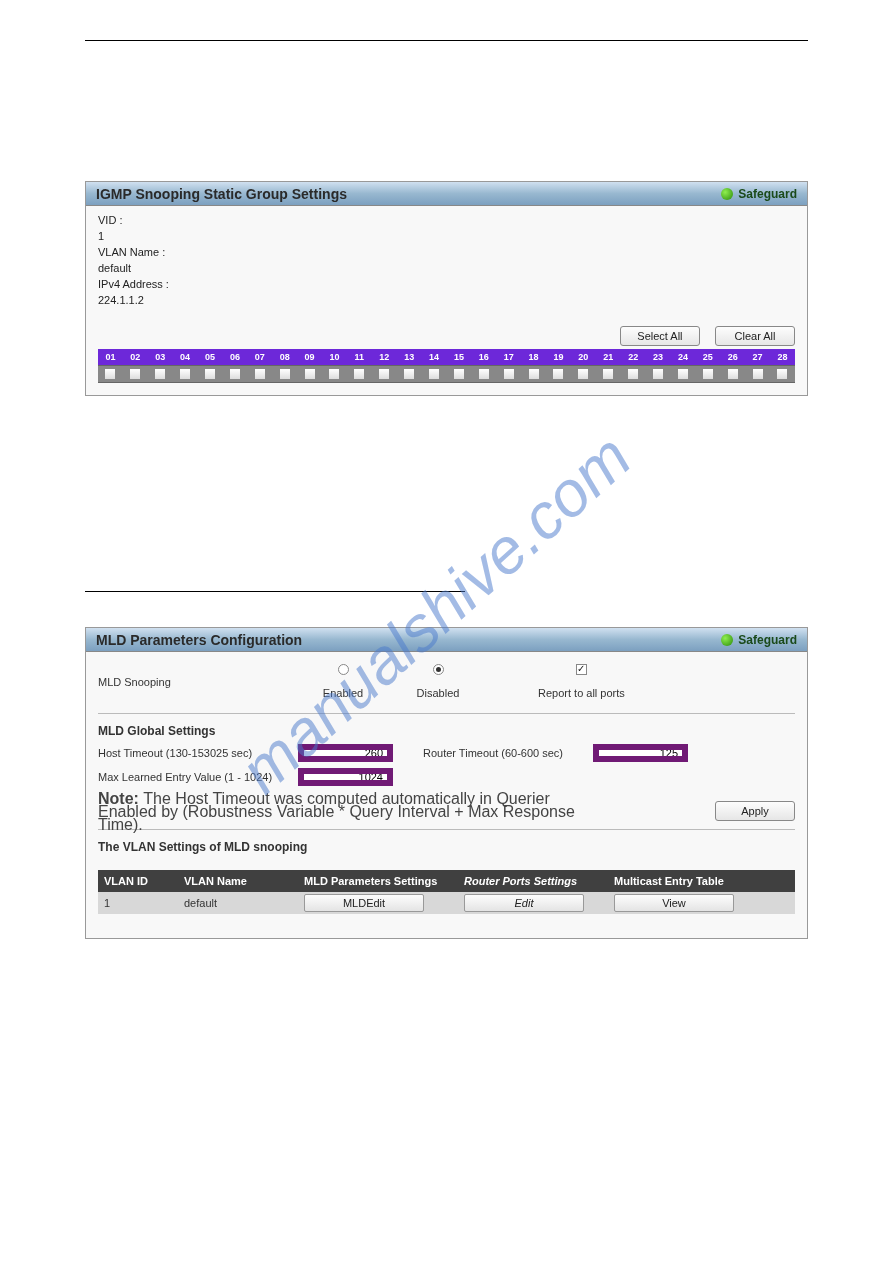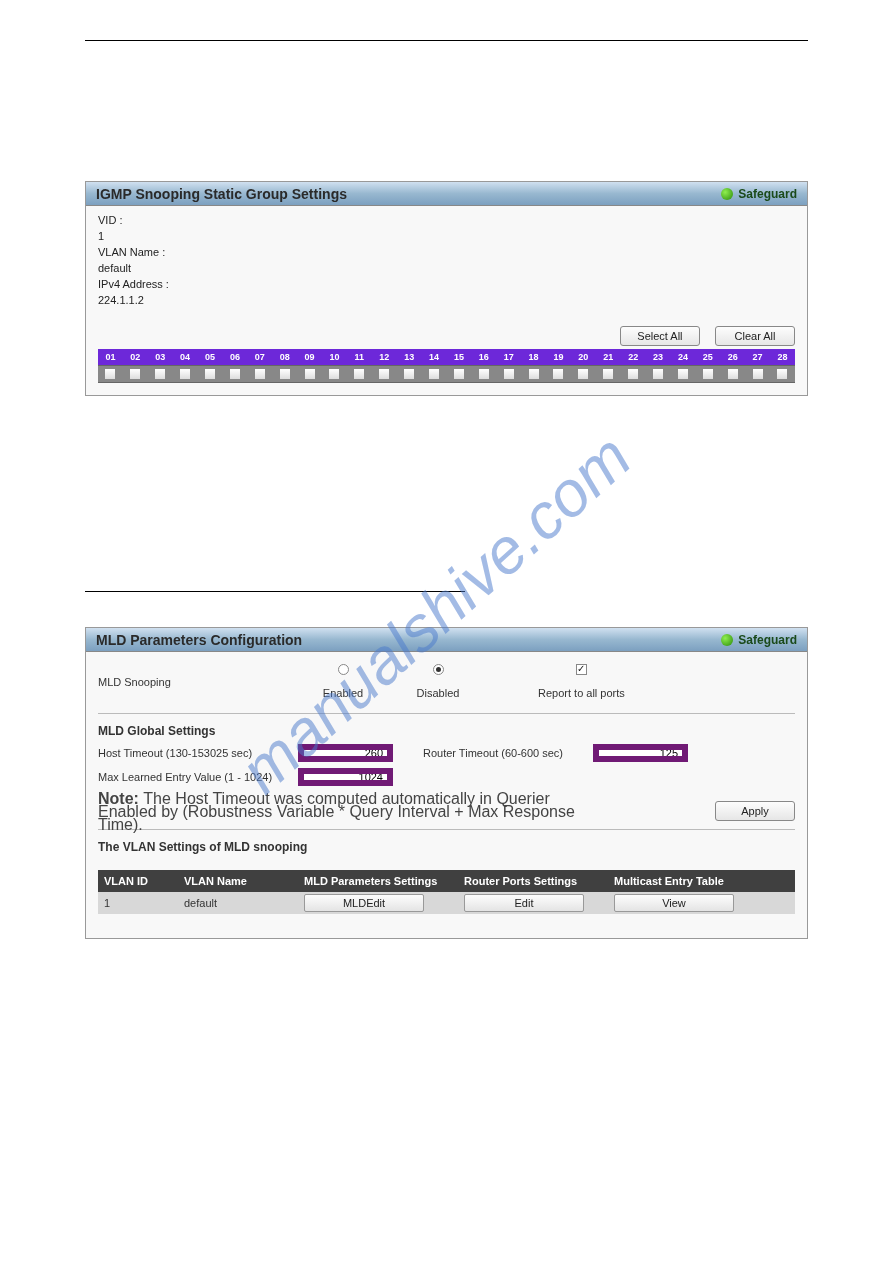--- a/index.html
+++ b/index.html
@@ -191,21 +191,21 @@
     color: #fff;
     font-size: 11px;
     font-weight: bold;
     height: 22px;
     align-items: center;
   }
   .table-dark-header > div { padding: 0 6px; }
   .col-vid { width: 80px; }
   .col-vname { width: 120px; }
   .col-mld { width: 160px; }
-  .col-router { width: 150px; }
+  .col-router { width: 150px; font-style: italic; }
   .col-mcast { width: 150px; }
   .table-row {
     display: flex;
     background: #d8d8d8;
     height: 22px;
     align-items: center;
     font-size: 11px;
     color: #333;
   }
   .table-row > div { padding: 0 6px; }

